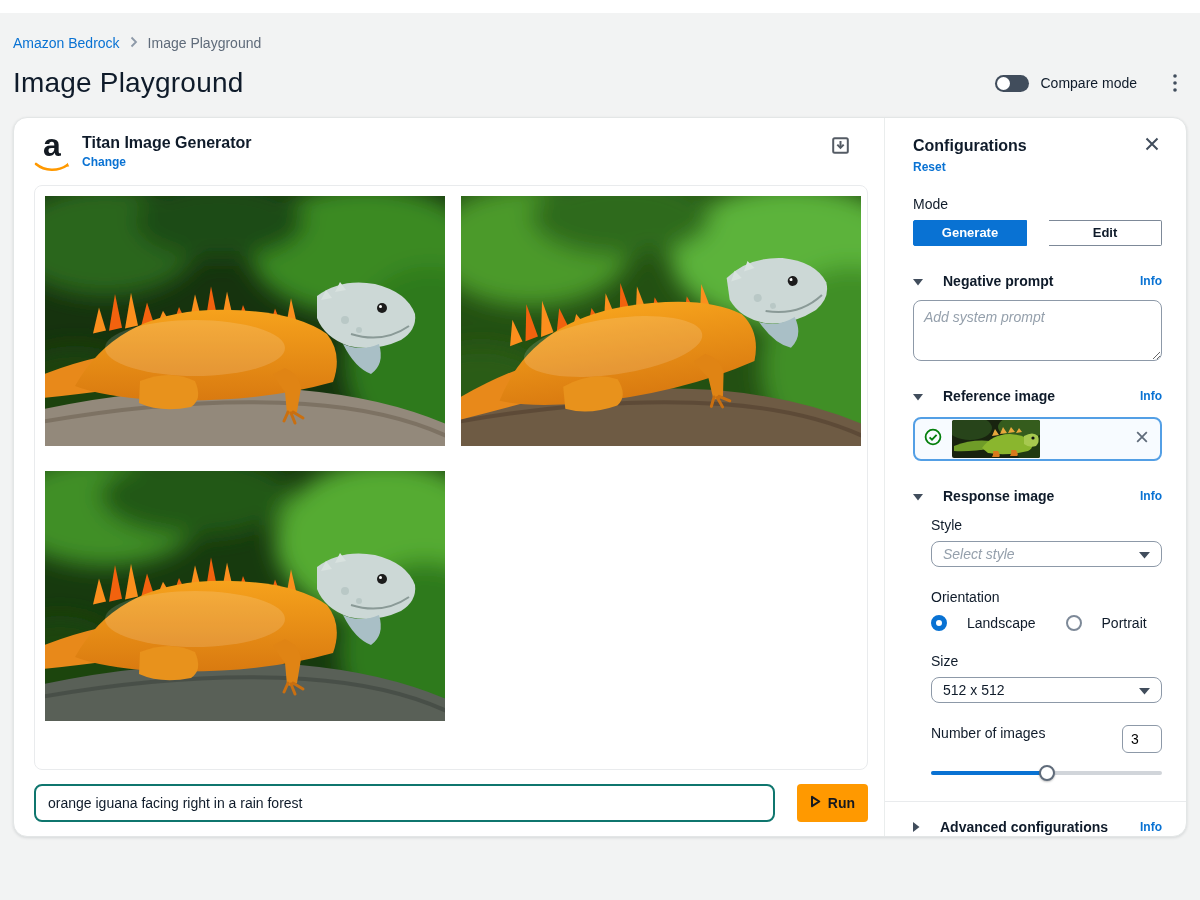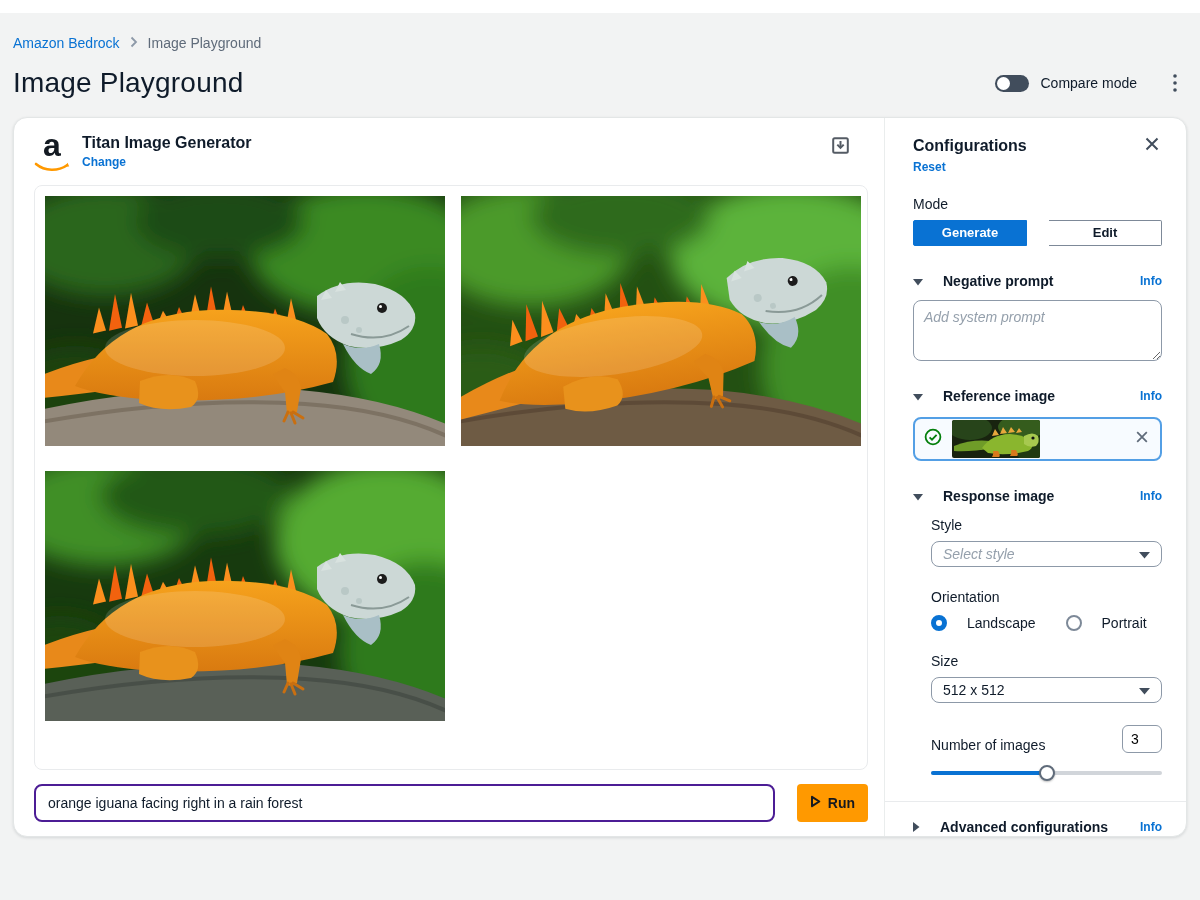--- a/index.html
+++ b/index.html
@@ -32,21 +32,21 @@
   .change-link { font-size:12px; font-weight:700; color:#0972d3; text-decoration:none; cursor:pointer; }
   .spacer { flex:1; }
   .icon-btn { background:none; border:none; cursor:pointer; padding:4px; margin-right:14px; }
 
   .results { flex:1; margin-top:8px; border:1px solid #e9ebed; border-radius:8px; padding:10px;
              display:grid; grid-template-columns:400px 400px; gap:25px 16px; align-content:start; overflow:hidden; }
   .img-tile { width:400px; height:250px; overflow:hidden; background:#173a0e; cursor:pointer; }
   .img-tile svg { display:block; }
 
   .prompt-row { margin-top:14px; display:flex; align-items:center; gap:22px; }
-  .prompt-input { flex:1; height:38px; border:2px solid #4c1d95; border-radius:8px; padding:0 12px;
+  .prompt-input { flex:1; height:38px; border:2px solid #0f766e; border-radius:8px; padding:0 12px;
                   font-size:14px; font-family:"Liberation Sans", sans-serif; color:#0f1b2a; outline:none; }
   .run-btn { height:38px; padding:0 13px; background:#ff9900; border:none; border-radius:4px; cursor:pointer;
              display:flex; align-items:center; gap:7px; font-size:14px; font-weight:700; color:#16191f;
              font-family:"Liberation Sans", sans-serif; }
 
   
   .sidebar { width:302px; border-left:1px solid #eaeded; padding:16px 24px 0 28px; display:flex; flex-direction:column; }
   .cfg-head { display:flex; align-items:center; }
   .cfg-title { font-size:16px; font-weight:700; }
   .close-btn { margin-left:auto; background:none; border:none; cursor:pointer; padding:2px; }
@@ -74,21 +74,21 @@
             align-items:center; padding:0 11px; cursor:pointer; font-size:14px; }
   .select .ph { font-style:italic; color:#95a0ac; }
   .select .caret { margin-left:auto; }
 
   .radio-row { display:flex; align-items:center; gap:30px; }
   .radio-opt { display:flex; align-items:center; gap:20px; font-size:14px; cursor:pointer; }
   .radio { width:16px; height:16px; border-radius:50%; background:#fff; }
   .radio.on { border:5px solid #0972d3; }
   .radio.off { border:2px solid #7d8998; }
 
-  .num-row { display:flex; align-items:flex-end; }
+  .num-row { display:flex; align-items:flex-start; }
   .num-input { margin-left:auto; width:40px; height:28px; border:1px solid #8d99a8; border-radius:6px;
                padding:0 8px; font-size:14px; font-family:"Liberation Sans", sans-serif; }
   .slider { position:relative; height:16px; margin-top:12px; cursor:pointer; }
   .slider-track { position:absolute; left:0; right:0; top:6px; height:4px; border-radius:2px; background:#d1d5da; }
   .slider-fill { height:4px; border-radius:2px; background:#0972d3; width:50%; }
   .slider-handle { position:absolute; top:0; left:calc(50% - 8px); width:16px; height:16px; border-radius:50%;
                    background:#fff; border:2px solid #5f6b7a; box-shadow:0 1px 2px rgba(0,0,0,.25); }
 
   .side-divider { margin:22px -24px 0 -28px; border-top:1px solid #e9ebed; }
   .adv-row { margin-top:16px; }

